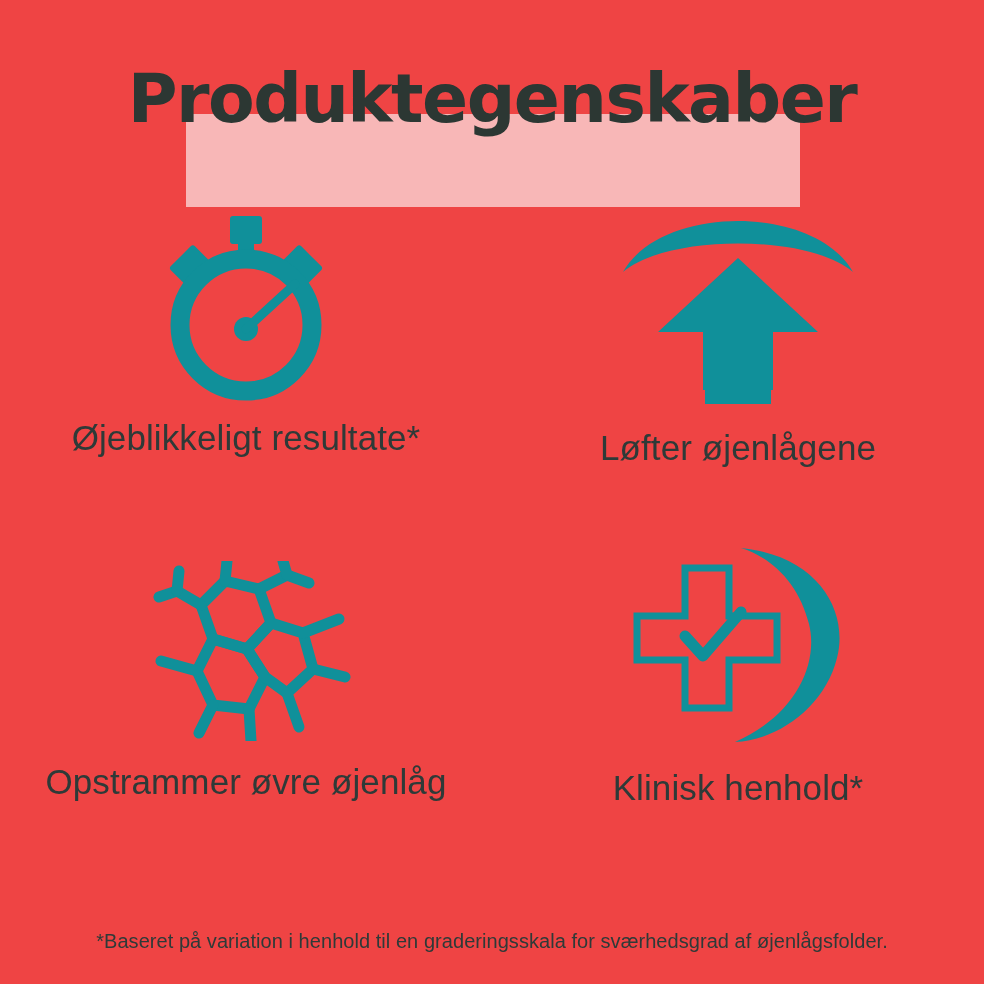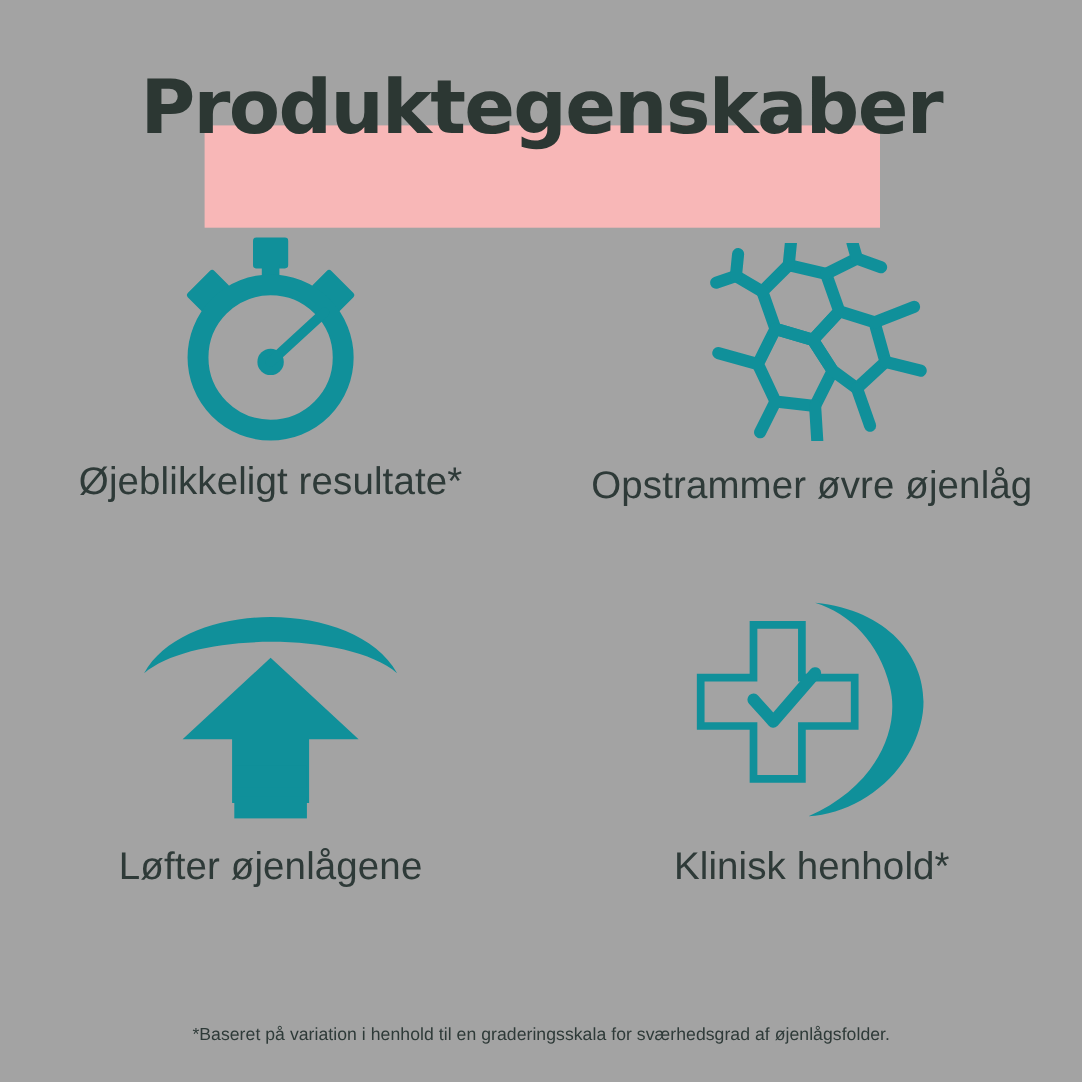--- a/index.html
+++ b/index.html
@@ -12,21 +12,21 @@
     height: 984px;
     background: #c2dfe3;
     font-family: "Liberation Sans", "DejaVu Sans", sans-serif;
     color: #2e3a38;
     overflow: hidden;
   }
   .poster {
     position: relative;
     width: 984px;
     height: 984px;
-    background: #a3a3a3;
+    background: #ef4444;
     box-sizing: border-box;
   }
 
   
   .title-block {
     position: absolute;
     left: 0;
     top: 44px;
     width: 984px;
     height: 130px;
@@ -104,21 +104,21 @@
   .cell-arrow   .icon-wrap { padding-top: 4px; }
   .cell-clin    .icon-wrap { padding-top: 4px; }
 
   
   .footnote {
     position: absolute;
     left: 0;
     bottom: 30px;
     width: 984px;
     text-align: center;
-    font-size: 16px;
+    font-size: 20px;
     line-height: 26px;
     color: #2e3a38;
     letter-spacing: 0.05px;
     padding: 0 12px;
     box-sizing: border-box;
   }
 </style>
 </head>
 <body>
 
@@ -149,20 +149,37 @@
 
             <circle cx="100" cy="113" r="66" fill="none" stroke="#10909a" stroke-width="19"></circle>
 
             <circle cx="100" cy="117" r="12"></circle>
 
             <path d="M100 117 L149 72" stroke="#10909a" stroke-width="9" stroke-linecap="round" fill="none"></path>
           </g>
         </svg>
       </div>
       <div class="feature-label">Øjeblikkeligt resultate*</div>
+    </div>
+
+    <div class="cell r2 cell-arrow">
+      <div class="icon-wrap">
+        <svg width="250" height="210" viewBox="0 0 250 210" aria-hidden="true">
+          <g fill="#10909a">
+
+            <path d="M10 72 C 48 4, 202 4, 240 72 C 196 34, 54 34, 10 72 Z"></path>
+
+            <path d="M125 58 L205 132 L160 132 L160 190 L90 190 L90 132 L45 132 Z"></path>
+
+            <rect x="92" y="156" width="66" height="20"></rect>
+            <rect x="92" y="184" width="66" height="20"></rect>
+          </g>
+        </svg>
+      </div>
+      <div class="feature-label">Løfter øjenlågene</div>
     </div>
 
     <div class="cell r1 cell-mol">
       <div class="icon-wrap">
         <svg width="210" height="180" viewBox="0 0 210 180" aria-hidden="true">
           <g fill="none" stroke="#10909a" stroke-width="11" stroke-linecap="round" stroke-linejoin="round">
 
             <path d="M60 44 L72 78 L106 88 L130 62 L118 28 L84 20 Z"></path>
 
             <path d="M72 78 L56 110 L72 144 L108 148 L124 116 L106 88 Z"></path>
@@ -181,37 +198,20 @@
             <path d="M56 110 L20 100"></path>
             <path d="M72 144 L58 172"></path>
             <path d="M108 148 L110 180"></path>
             <path d="M146 132 L158 166"></path>
           </g>
         </svg>
       </div>
       <div class="feature-label">Opstrammer øvre øjenlåg</div>
     </div>
 
-    <div class="cell r2 cell-arrow">
-      <div class="icon-wrap">
-        <svg width="250" height="210" viewBox="0 0 250 210" aria-hidden="true">
-          <g fill="#10909a">
-
-            <path d="M10 72 C 48 4, 202 4, 240 72 C 196 34, 54 34, 10 72 Z"></path>
-
-            <path d="M125 58 L205 132 L160 132 L160 190 L90 190 L90 132 L45 132 Z"></path>
-
-            <rect x="92" y="156" width="66" height="20"></rect>
-            <rect x="92" y="184" width="66" height="20"></rect>
-          </g>
-        </svg>
-      </div>
-      <div class="feature-label">Løfter øjenlågene</div>
-    </div>
-
     <div class="cell r2 cell-clin">
       <div class="icon-wrap">
         <svg width="230" height="210" viewBox="0 0 230 210" aria-hidden="true">
 
           <path d="M118 8 C 196 16, 226 72, 214 118 C 202 166, 156 200, 112 202
                    C 172 176, 196 124, 186 84 C 176 44, 150 18, 118 8 Z" fill="#10909a"></path>
 
           <path d="M62 28 L106 28 L106 76 L154 76 L154 120 L106 120 L106 168 L62 168
                    L62 120 L14 120 L14 76 L62 76 Z" fill="none" stroke="#10909a" stroke-width="7"></path>
 

